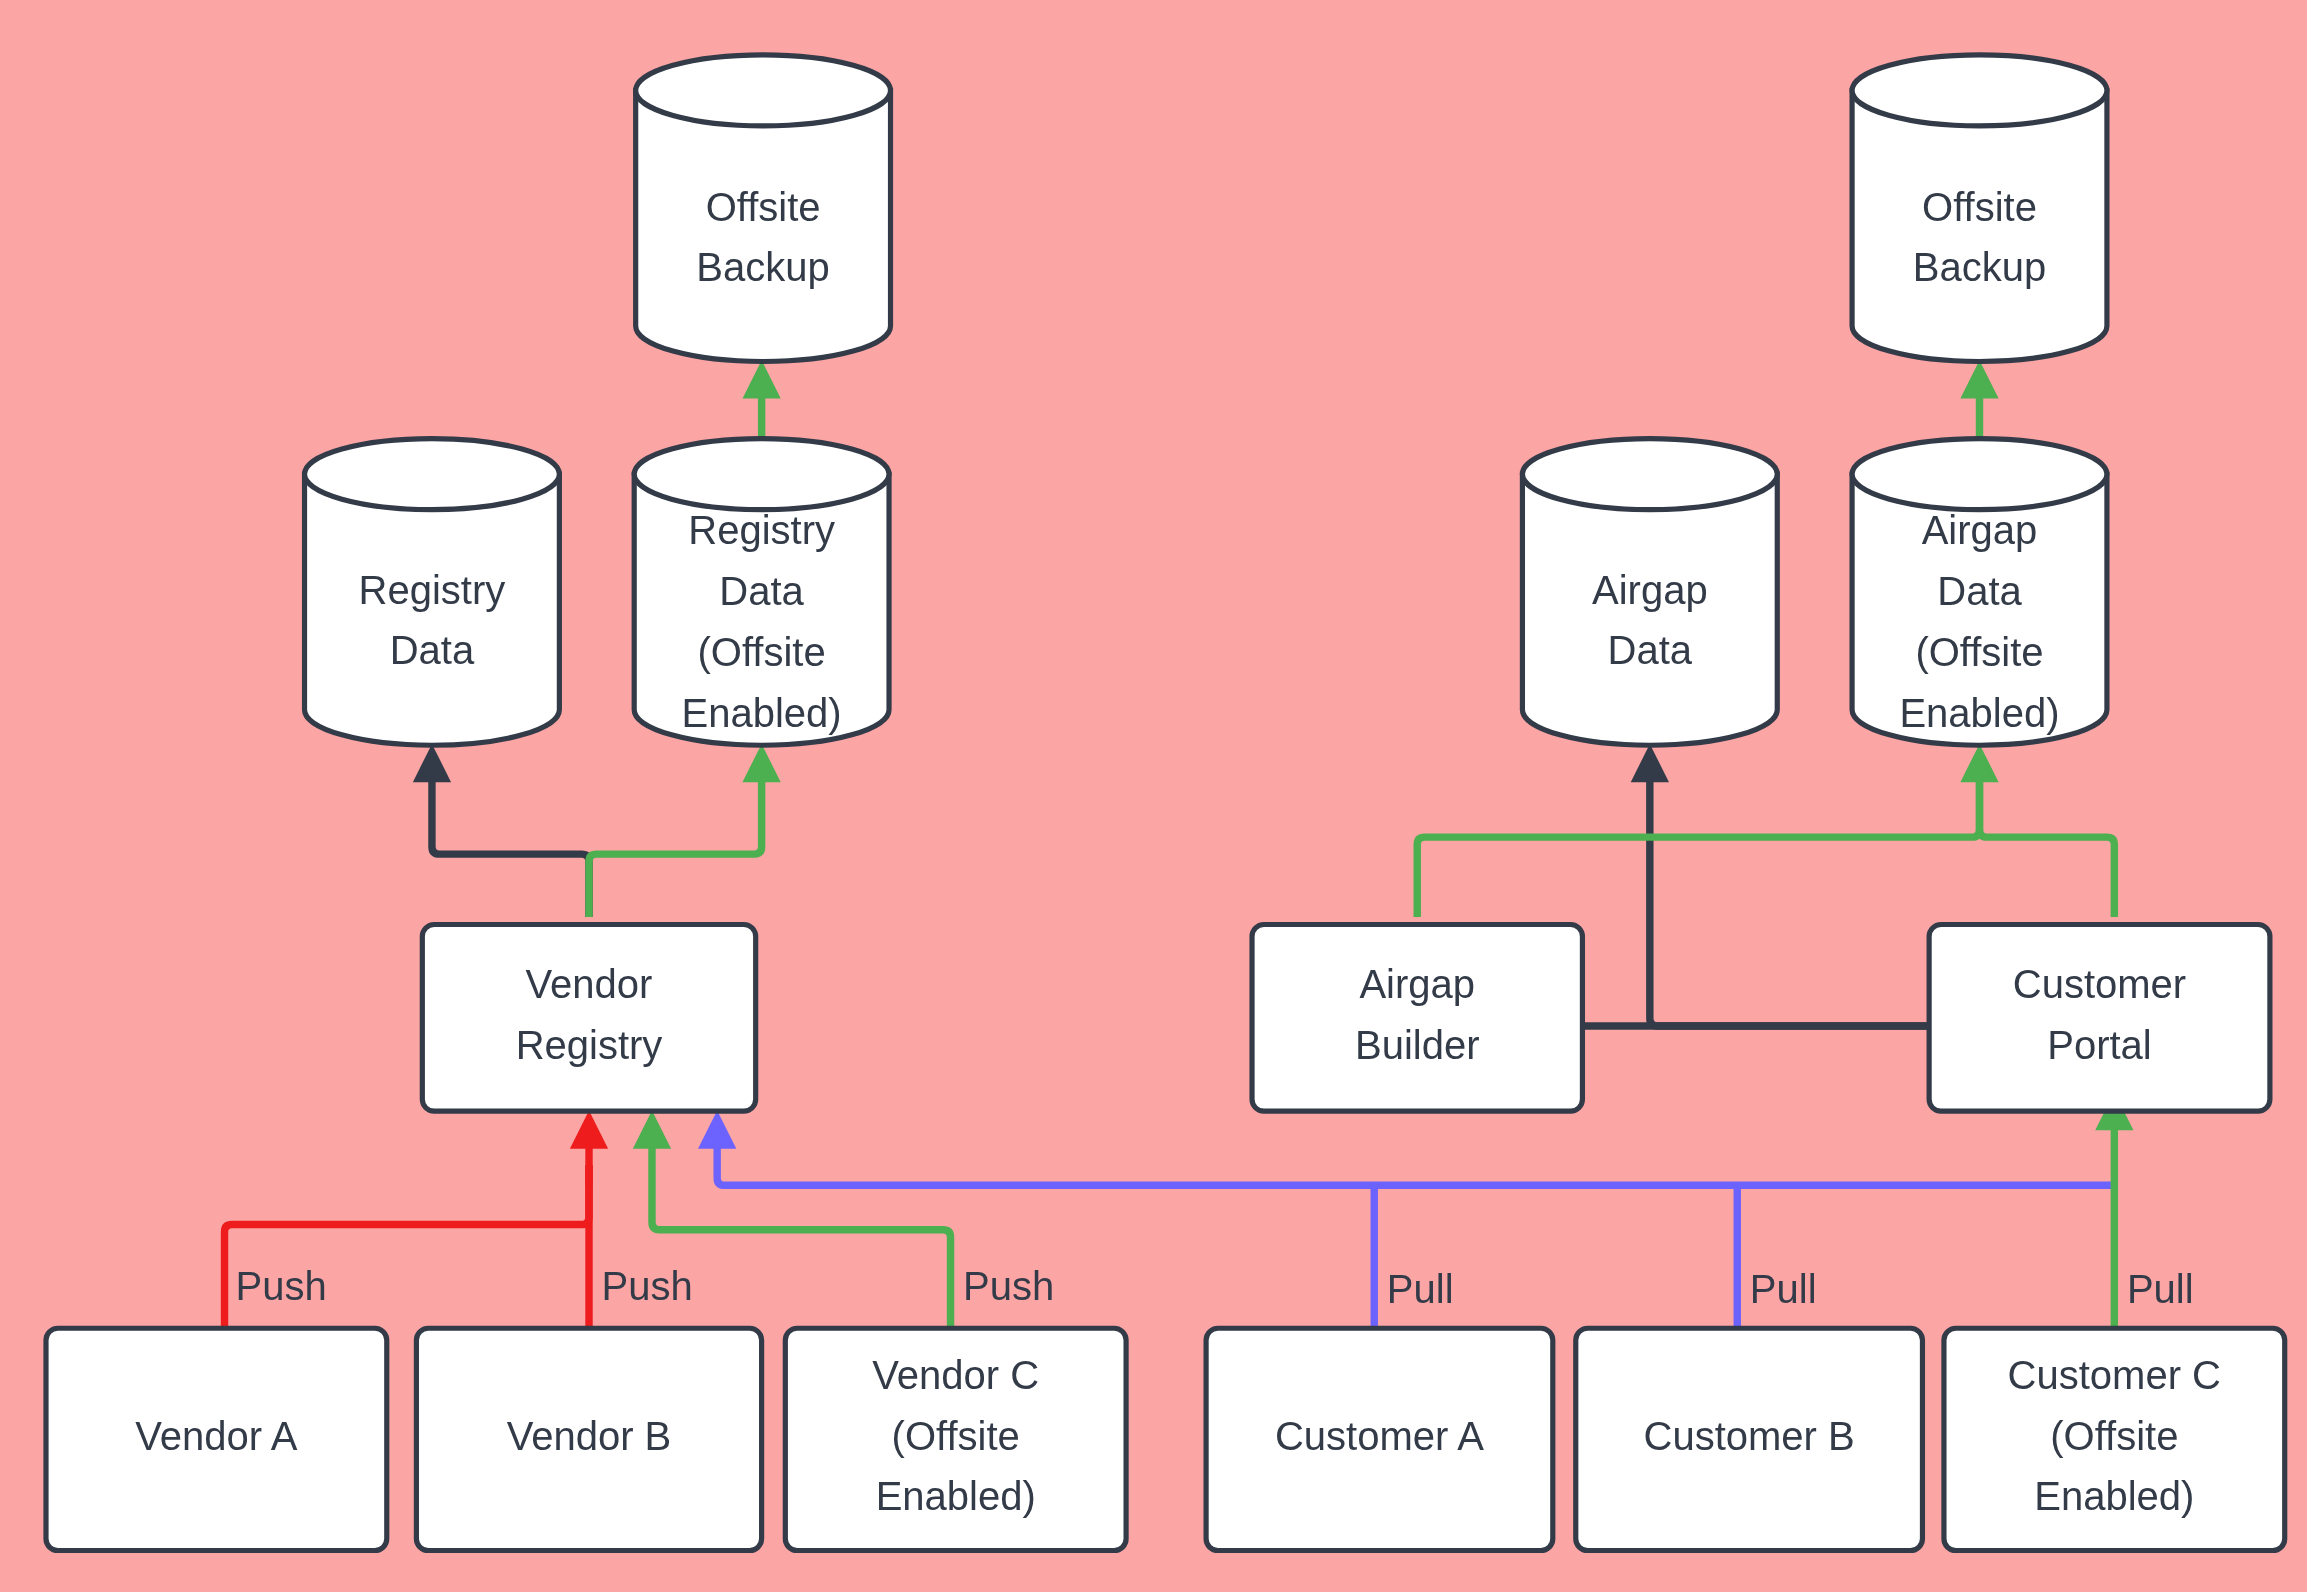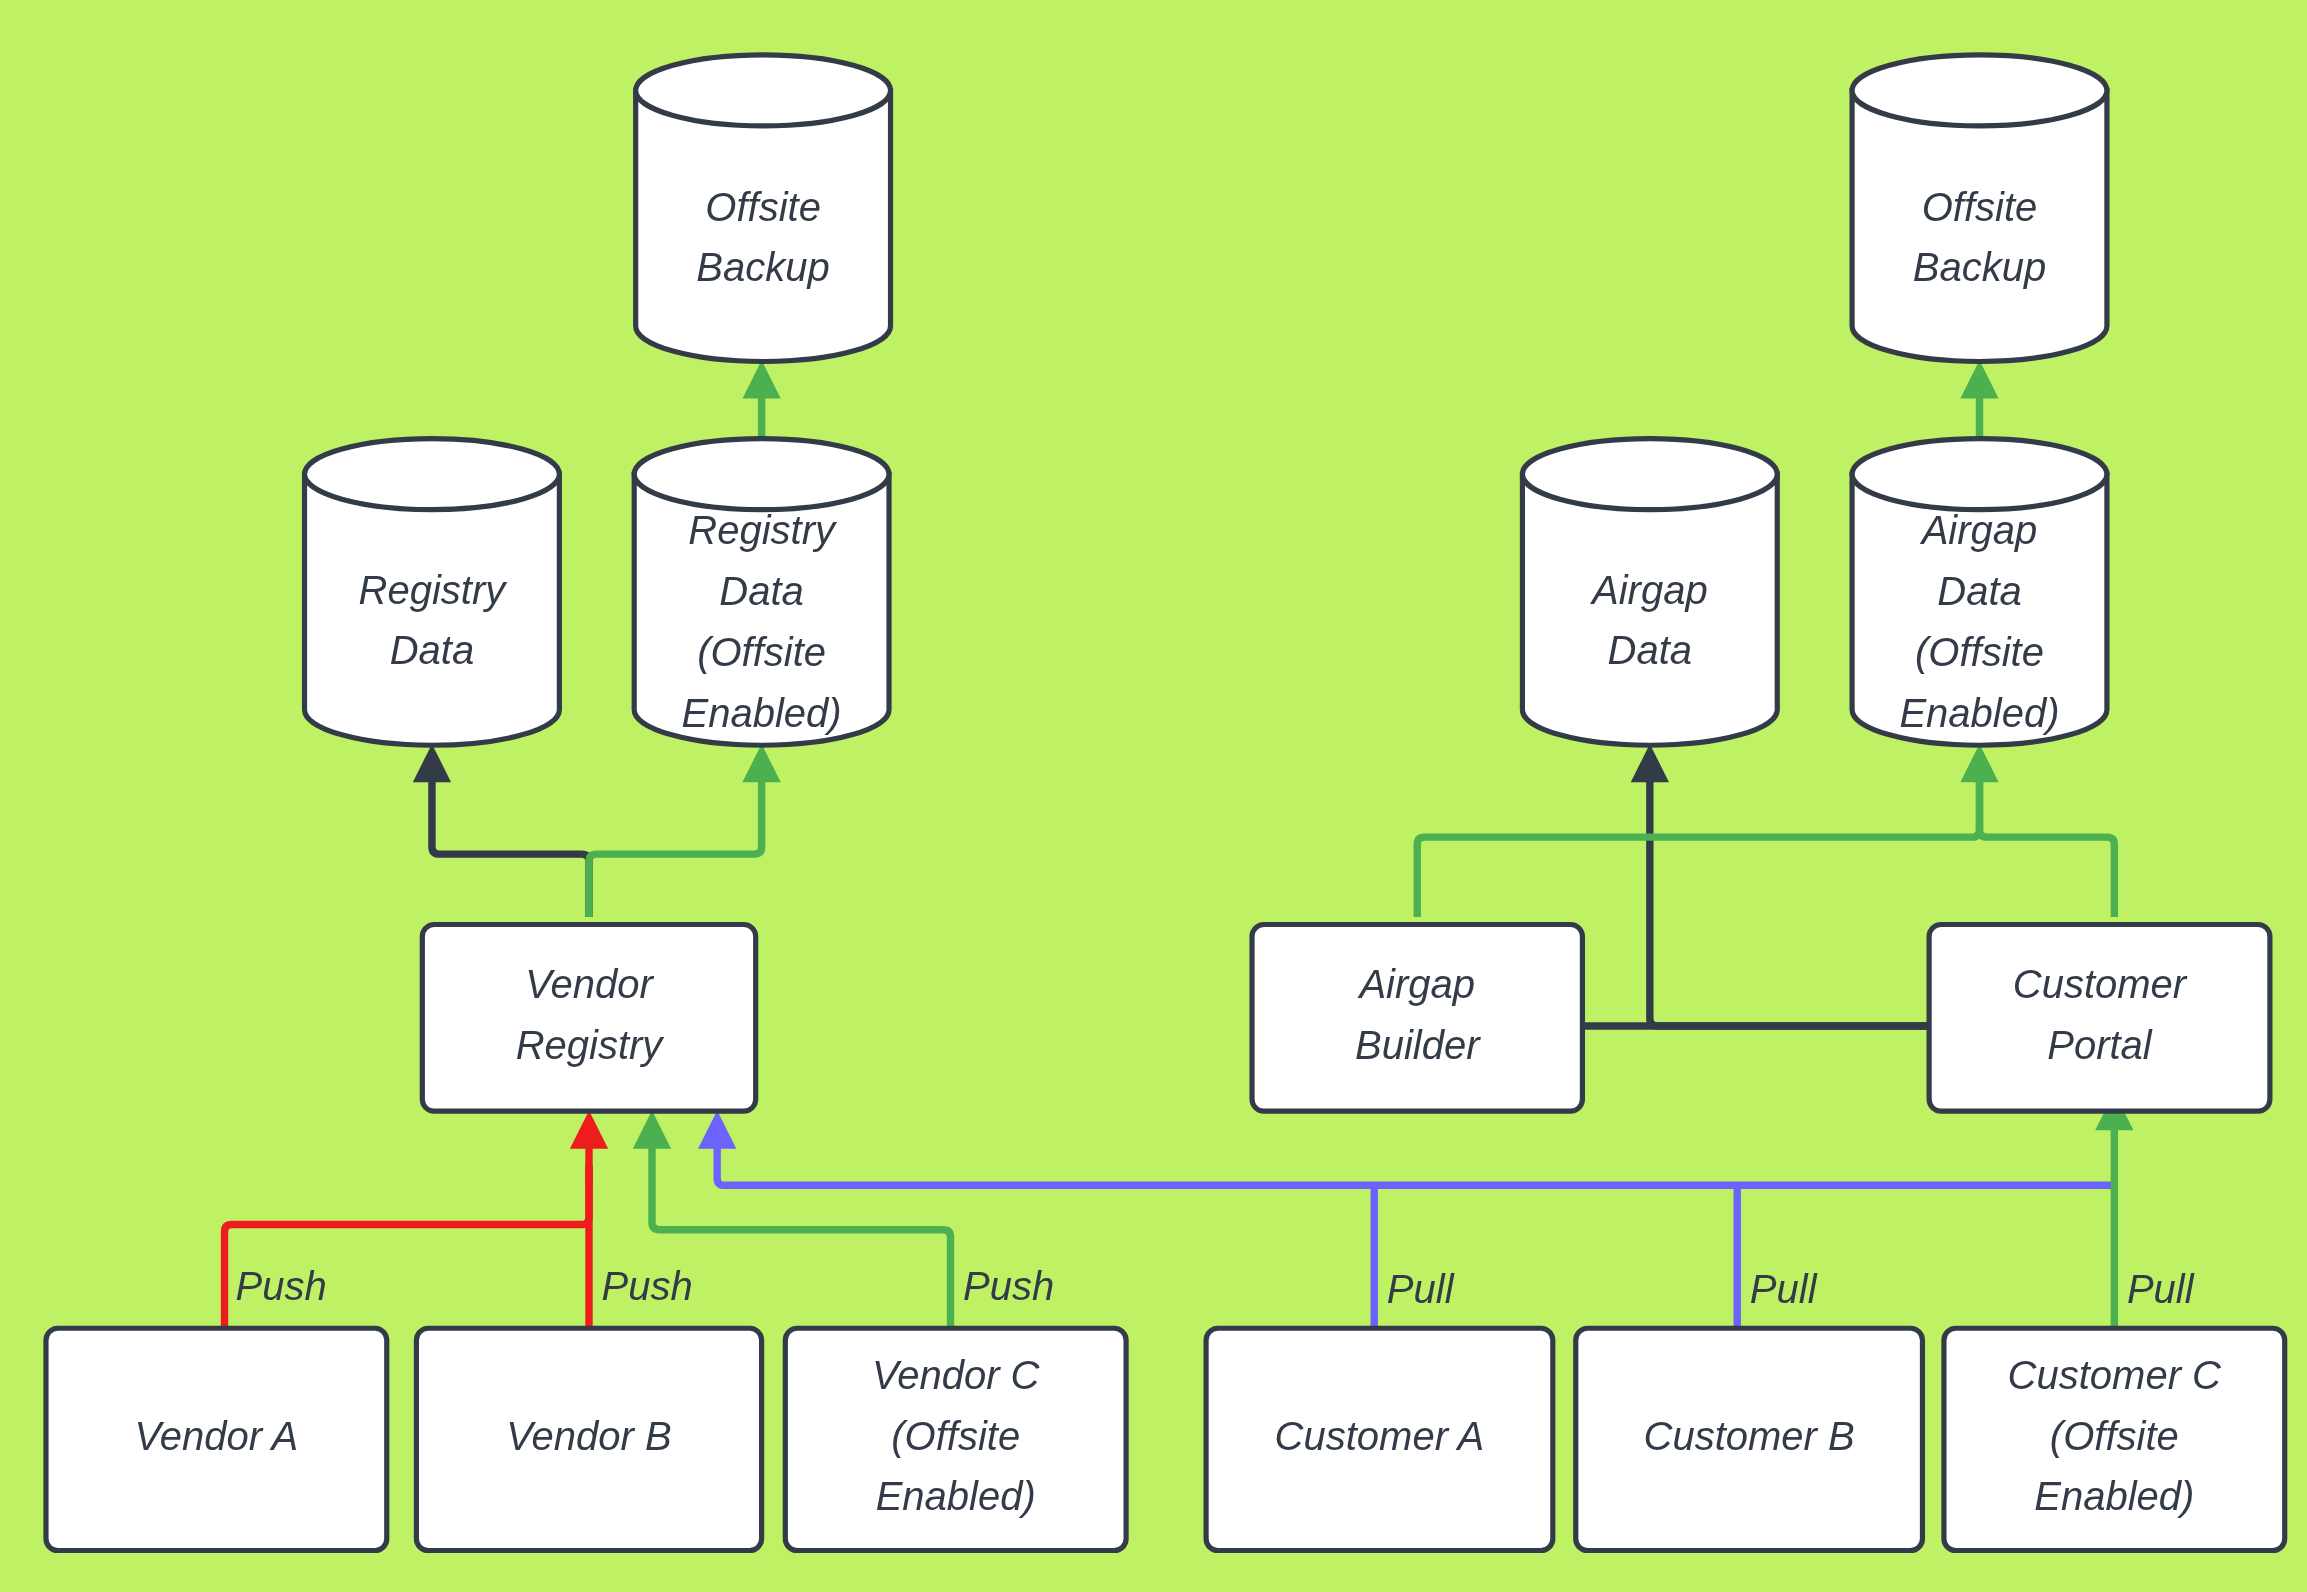--- a/index.html
+++ b/index.html
@@ -4,23 +4,22 @@
 <style>
   html, body {
     margin: 0;
     padding: 0;
     background: #ffffff;
   }
   #canvas-wrap {
     position: relative;
     width: 2307px;
     height: 1592px;
-    background: #bef264;
+    background: #fca5a5;
     overflow: hidden;
-    font-style: italic;
   }
   svg#diagram {
     display: block;
     width: 2307px;
     height: 1592px;
   }
   .node-label {
     font-family: "Liberation Sans", sans-serif;
     font-size: 54px;
     fill: #333B48;

